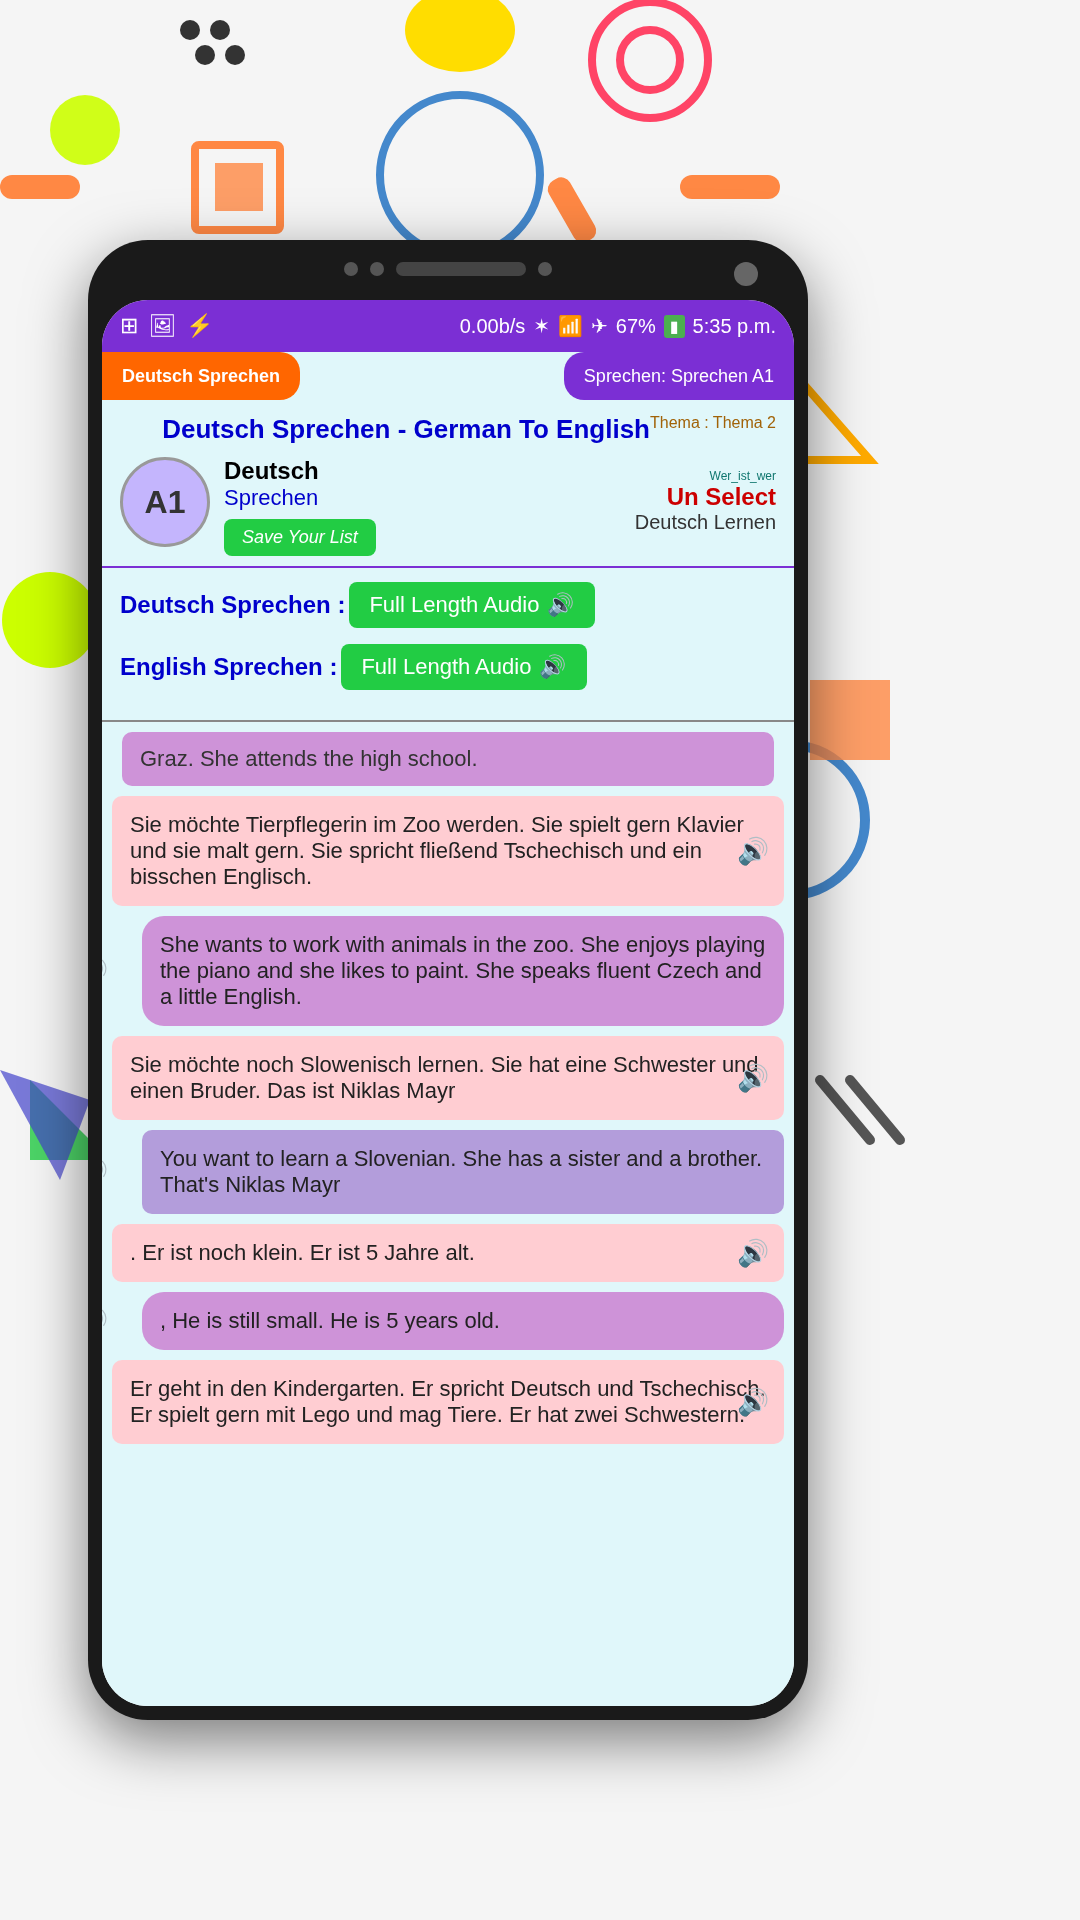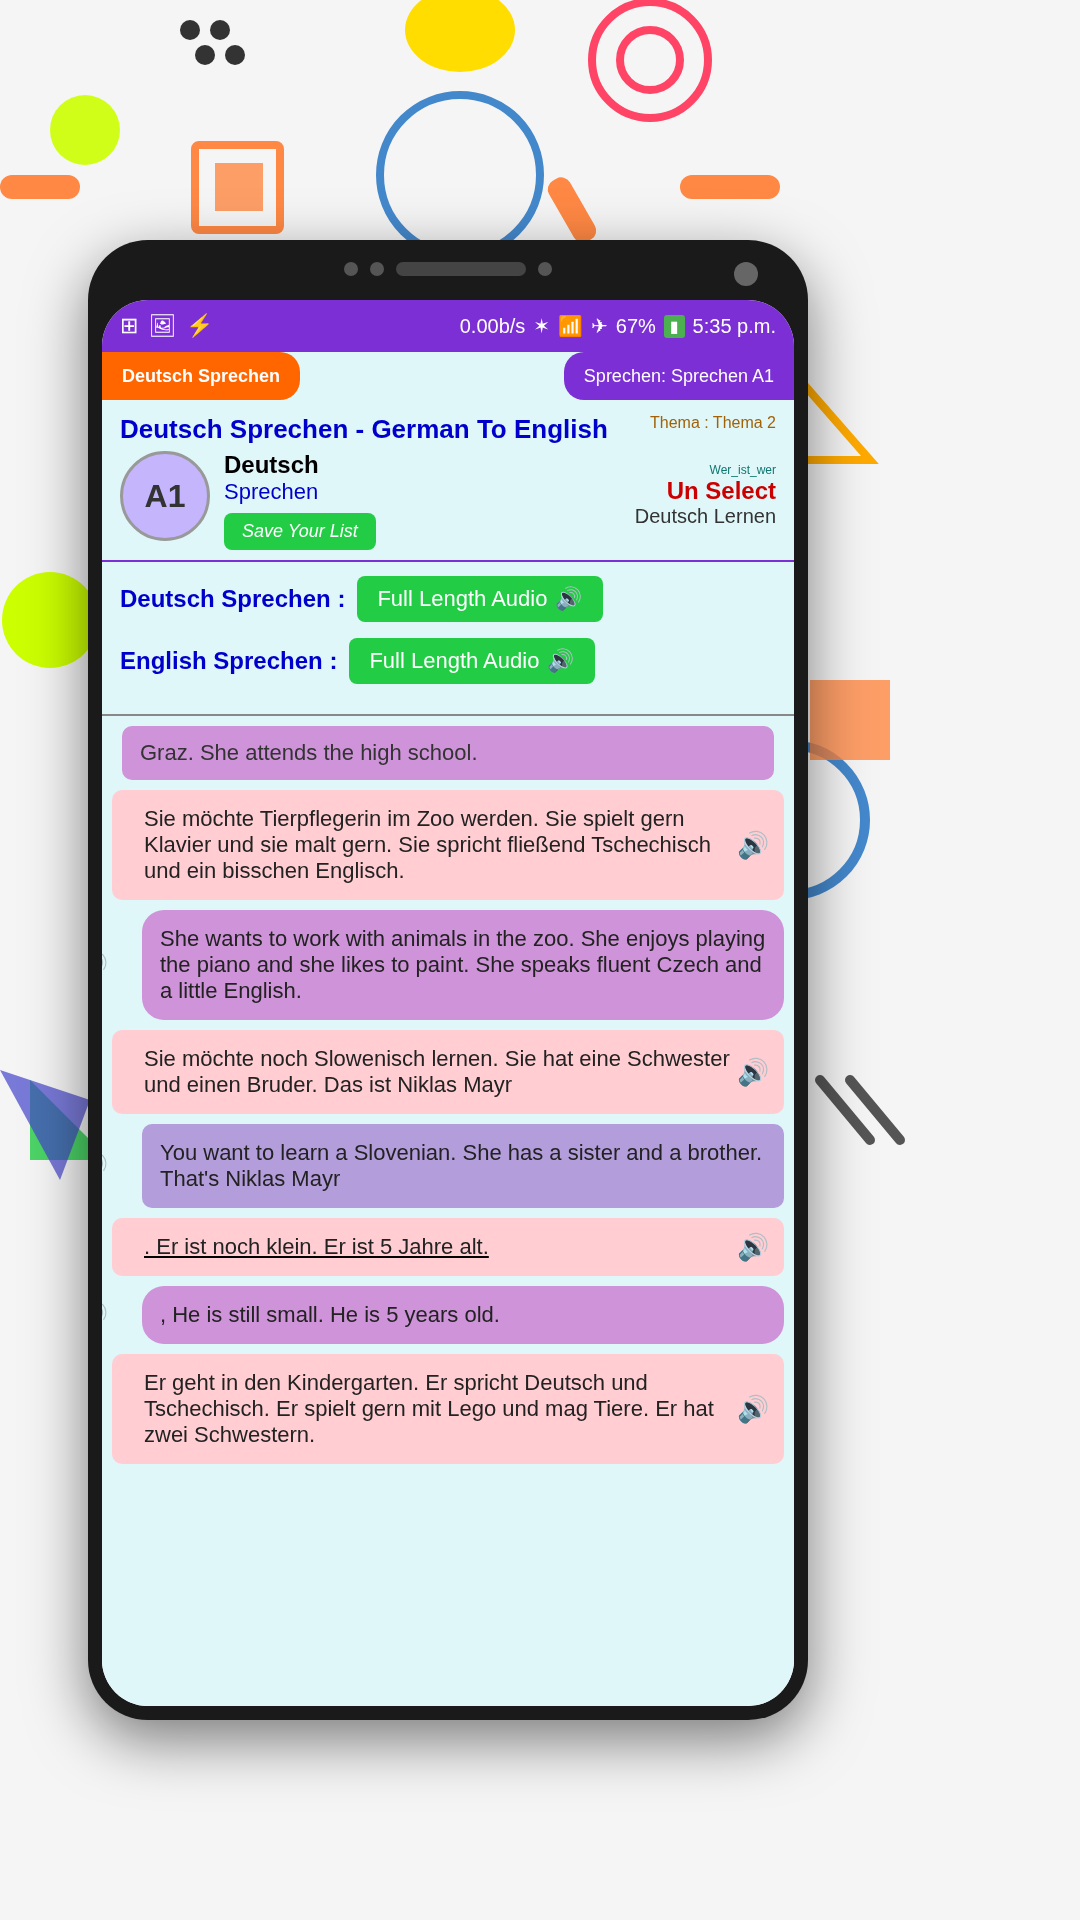--- a/index.html
+++ b/index.html
@@ -221,21 +221,21 @@
 
     
     .audio-section {
       padding: 14px 18px;
       border-bottom: 2px solid #888;
     }
     .audio-row {
       display: flex;
       align-items: center;
       margin-bottom: 16px;
-      gap: 12px;
+      gap: 4px;
     }
     .audio-label {
       color: #0000cc;
       font-size: 24px;
       font-weight: bold;
       white-space: nowrap;
     }
     .audio-btn {
       background: #22cc44;
       color: white;
@@ -250,21 +250,21 @@
     }
 
     
     .content-area {
       padding: 0 10px 20px;
     }
 
     .card-german {
       background: #ffcdd2;
       border-radius: 10px;
-      padding: 16px 32px;
+      padding: 16px 18px;
       margin: 10px 0;
       font-size: 22px;
       color: #222;
       position: relative;
     }
     .card-english {
       background: #ce93d8;
       border-radius: 22px;
       padding: 16px 18px;
       margin: 10px 0;
@@ -388,21 +388,21 @@
       <div class="nav-bar">
         <div class="nav-tab-left">
           <span>Deutsch Sprechen</span>
         </div>
         <div class="nav-tab-right">
           <span>Sprechen: Sprechen A1</span>
         </div>
       </div>
 
       <div class="header-section">
-        <div style="display:flex; justify-content:space-between; align-items:flex-start; ">
+        <div style="display:flex; justify-content:flex-end; align-items:flex-start; margin-bottom:6px;">
           <div class="header-title">Deutsch Sprechen - German To English</div>
           <div class="header-meta" style="white-space:nowrap; font-size:16px; color:#a16207;">Thema : Thema 2</div>
         </div>
         <div class="header-body">
           <div class="avatar">
             <span>A1</span>
           </div>
           <div class="header-info">
             <div class="header-info-name">Deutsch</div>
             <div class="header-info-sub">Sprechen</div>
@@ -458,21 +458,21 @@
             <span class="speaker-icon">🔊</span>
           </div>
         </div>
         <div style="position:relative;">
           <span class="speaker-icon-left">🔊</span>
           <div class="card-english-2">
             <span>You want to learn a Slovenian. She has a sister and a brother. That's Niklas Mayr</span>
           </div>
         </div>
 
-        <div style="position:relative;text-decoration:underline;">
+        <div style="position:relative;">
           <div class="card-german">
             <span>. Er ist noch klein. Er ist 5 Jahre alt.</span>
             <span class="speaker-icon">🔊</span>
           </div>
         </div>
         <div style="position:relative;">
           <span class="speaker-icon-left">🔊</span>
           <div class="card-english">
             <span>, He is still small. He is 5 years old.</span>
           </div>

